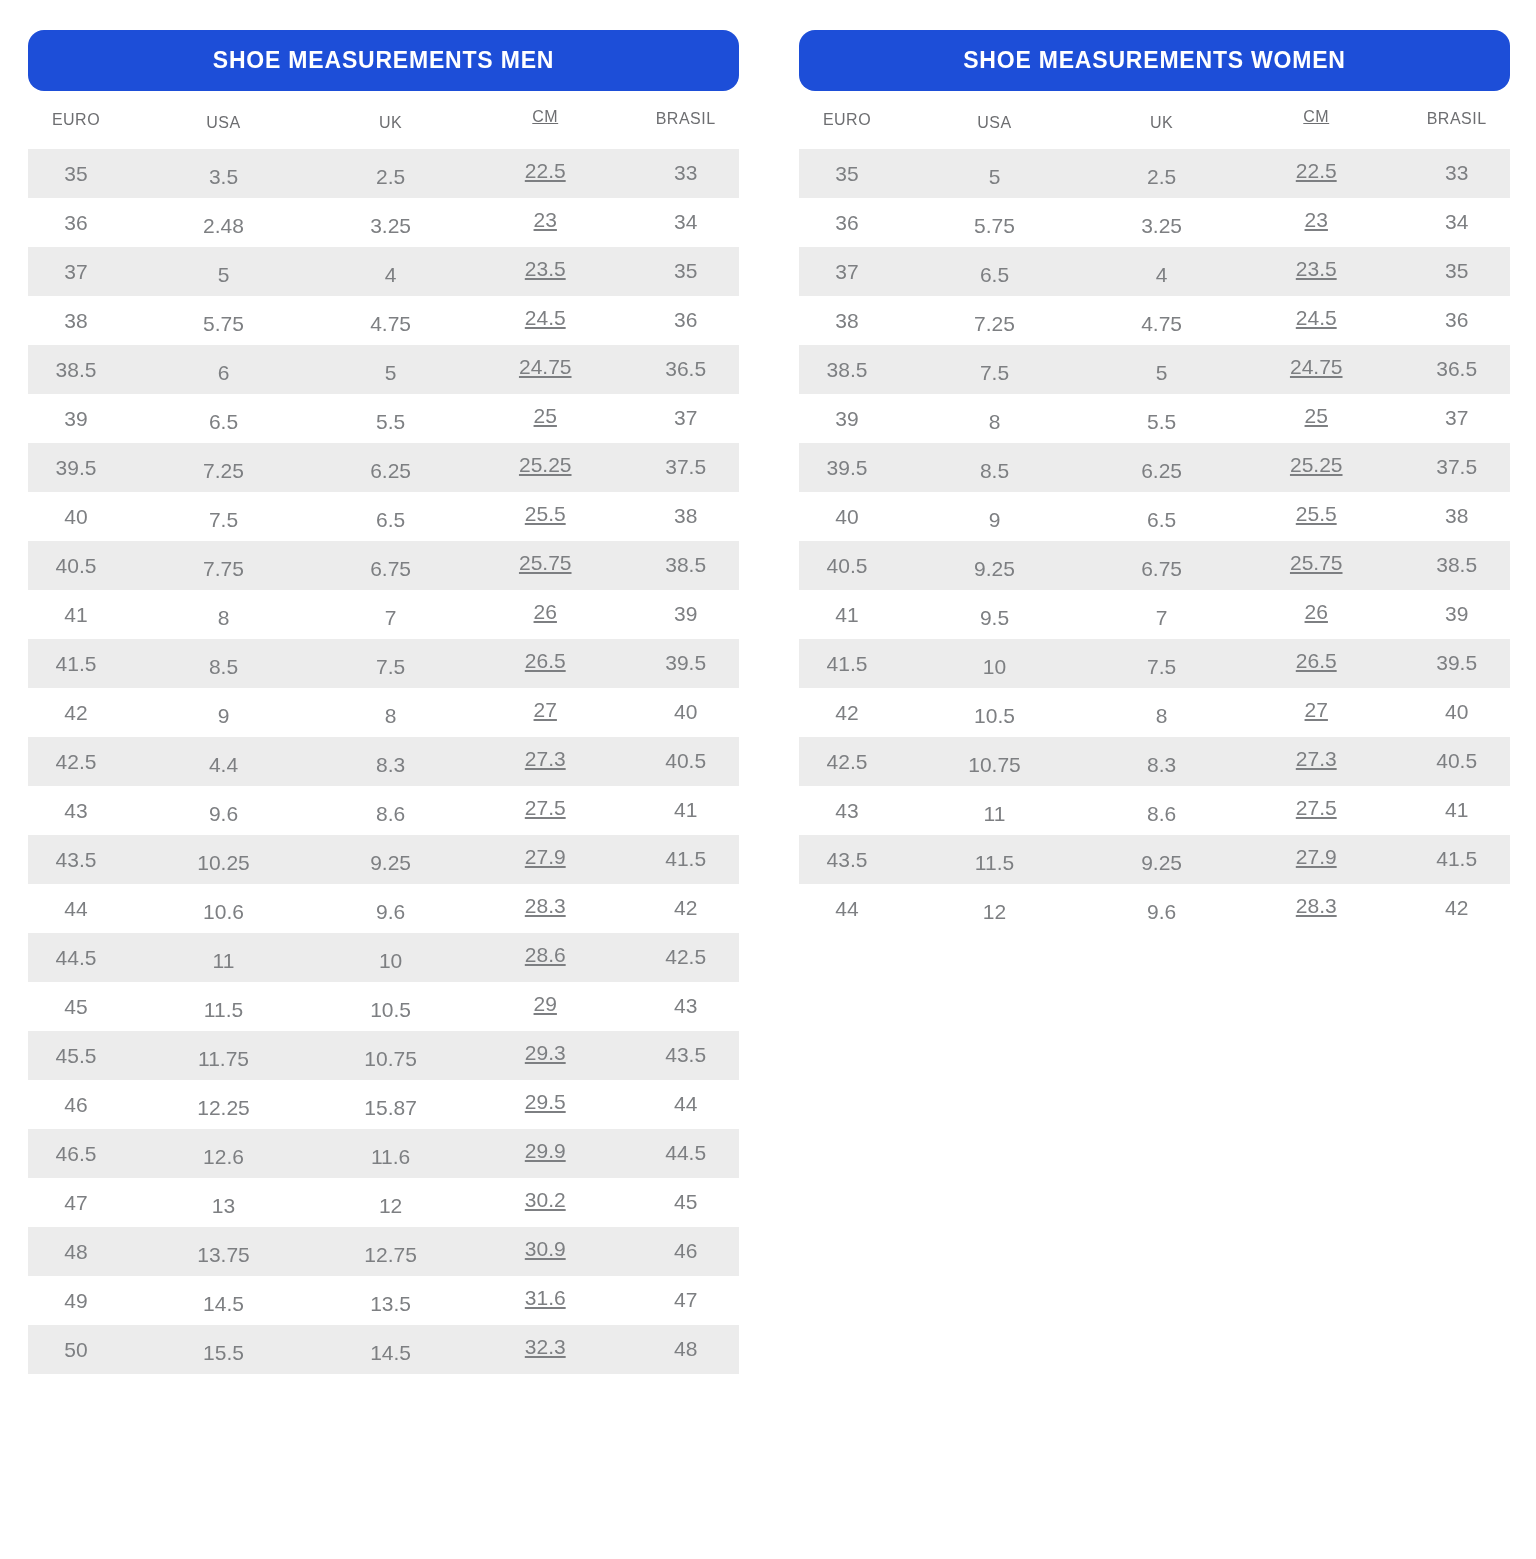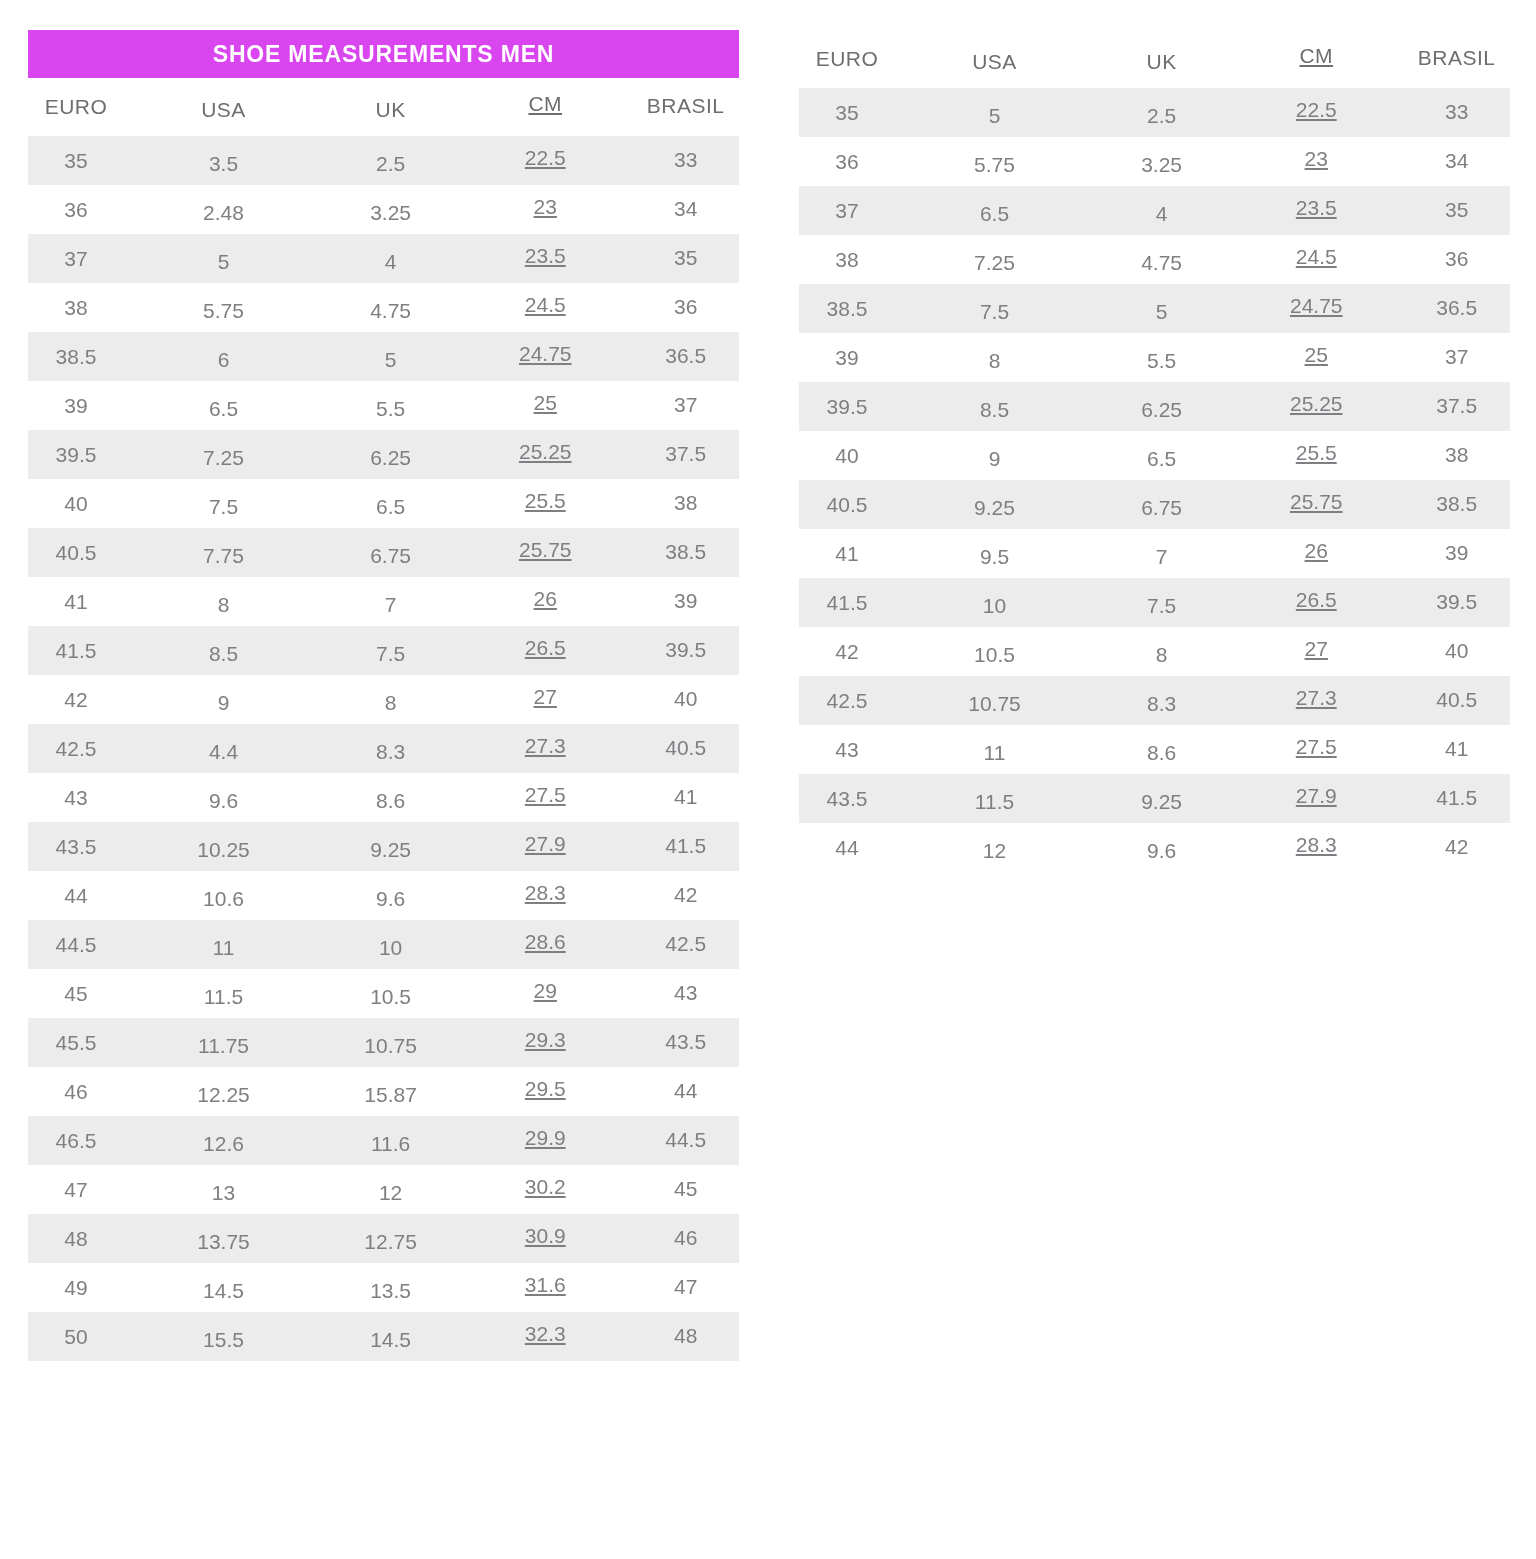--- a/index.html
+++ b/index.html
@@ -18,45 +18,46 @@
     gap: 60px;
     padding: 30px 26px 0 28px;
     box-sizing: border-box;
     width: 1536px;
   }
   .size-table {
     width: 711px;
     flex: 0 0 711px;
   }
   .table-title-bar {
-    height: 48px;
-    background: #d946ef;
+    height: 61px;
+    background: #1d4ed8;
     display: flex;
     align-items: center;
     justify-content: center;
+    border-radius: 16px;
   }
   .table-title {
     margin: 0;
     color: #ffffff;
     font-size: 23px;
     font-weight: 700;
     letter-spacing: 0.8px;
   }
   .grid5 {
     display: grid;
     grid-template-columns: 13.5% 28% 19% 24.5% 15%;
     align-items: center;
   }
   .col-headers {
     height: 58px;
     background: #ffffff;
   }
   .col-headers .cell {
     color: #6d6e71;
-    font-size: 21px;
+    font-size: 16px;
     letter-spacing: 0.5px;
   }
   .row {
     height: 49px;
     background: #ffffff;
   }
   .row.alt {
     background: #ececec;
   }
   .cell {
@@ -259,20 +260,23 @@
           <div class="cell col-0">50</div>
           <div class="cell col-1">15.5</div>
           <div class="cell col-2">14.5</div>
           <div class="cell col-3">32.3</div>
           <div class="cell col-4">48</div>
         </div>
       </div>
   </section>
 
   <section class="size-table">
+    <header class="table-title-bar">
+      <h2 class="table-title">SHOE MEASUREMENTS WOMEN</h2>
+    </header>
     <div class="col-headers grid5">
         <div class="cell col-0">EURO</div>
         <div class="cell col-1">USA</div>
         <div class="cell col-2">UK</div>
         <div class="cell col-3">CM</div>
         <div class="cell col-4">BRASIL</div>
       </div>
     <div class="rows">
         <div class="row grid5 alt">
           <div class="cell col-0">35</div>

